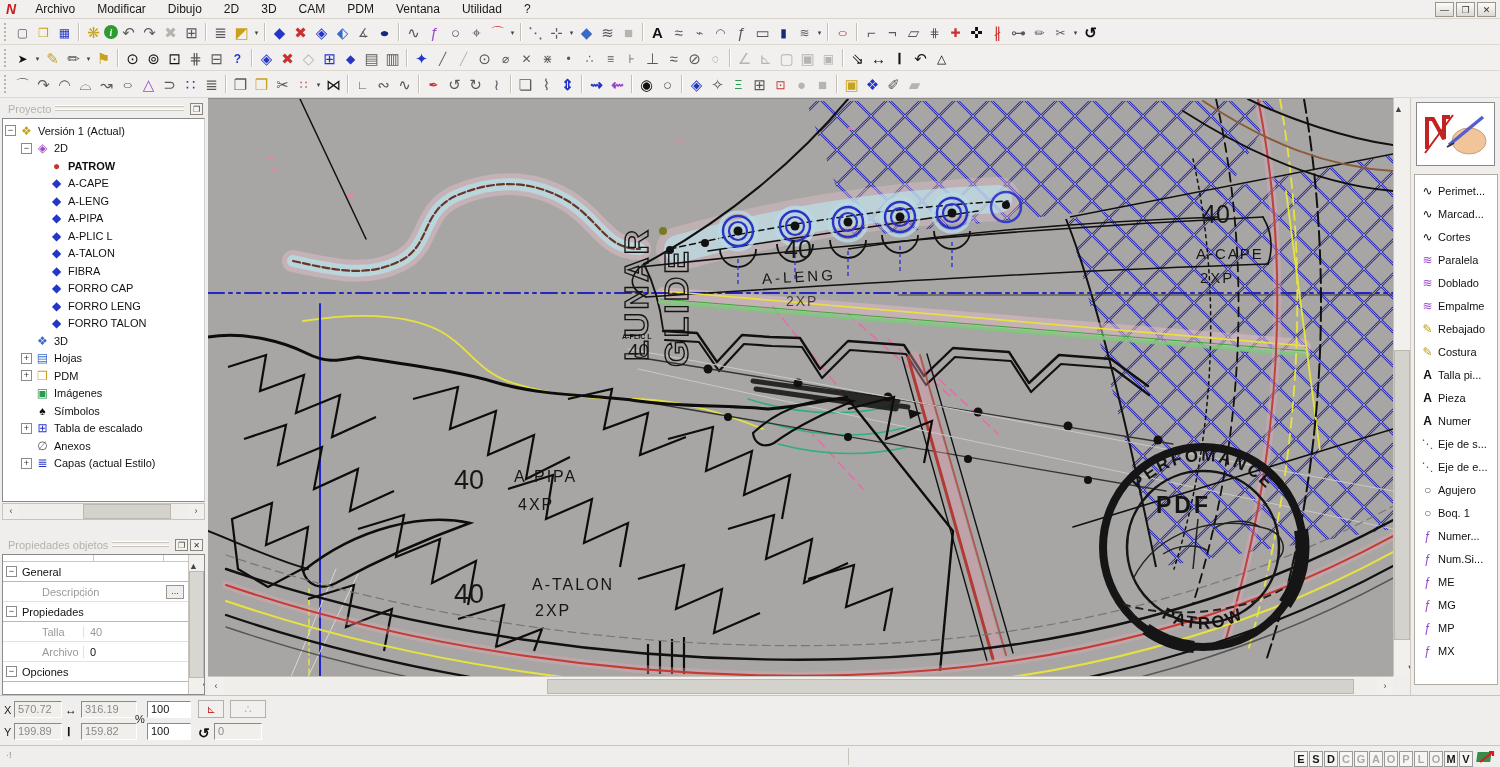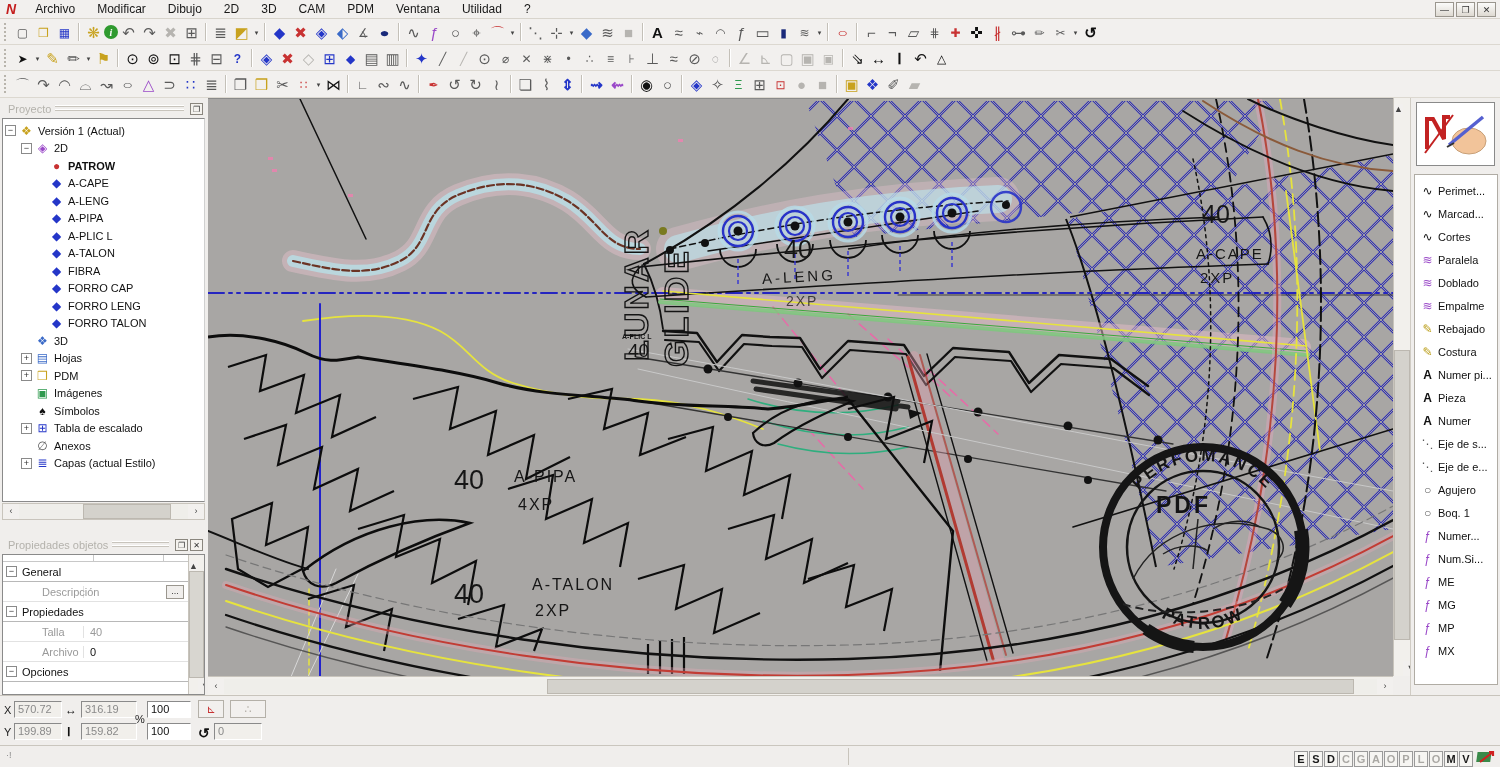--- a/index.html
+++ b/index.html
@@ -867,21 +867,21 @@
         <span class="rtl">Rebajado</span>
       </div>
 
       <div class="rti-row">
         <span class="rti cpen">✎</span>
         <span class="rtl">Costura</span>
       </div>
 
       <div class="rti-row">
         <span class="rti cdk bold">A</span>
-        <span class="rtl">Numer pi...</span>
+        <span class="rtl">Talla pi...</span>
       </div>
 
       <div class="rti-row">
         <span class="rti cdk bold">A</span>
         <span class="rtl">Pieza</span>
       </div>
 
       <div class="rti-row">
         <span class="rti cdk bold">A</span>
         <span class="rtl">Numer</span>

